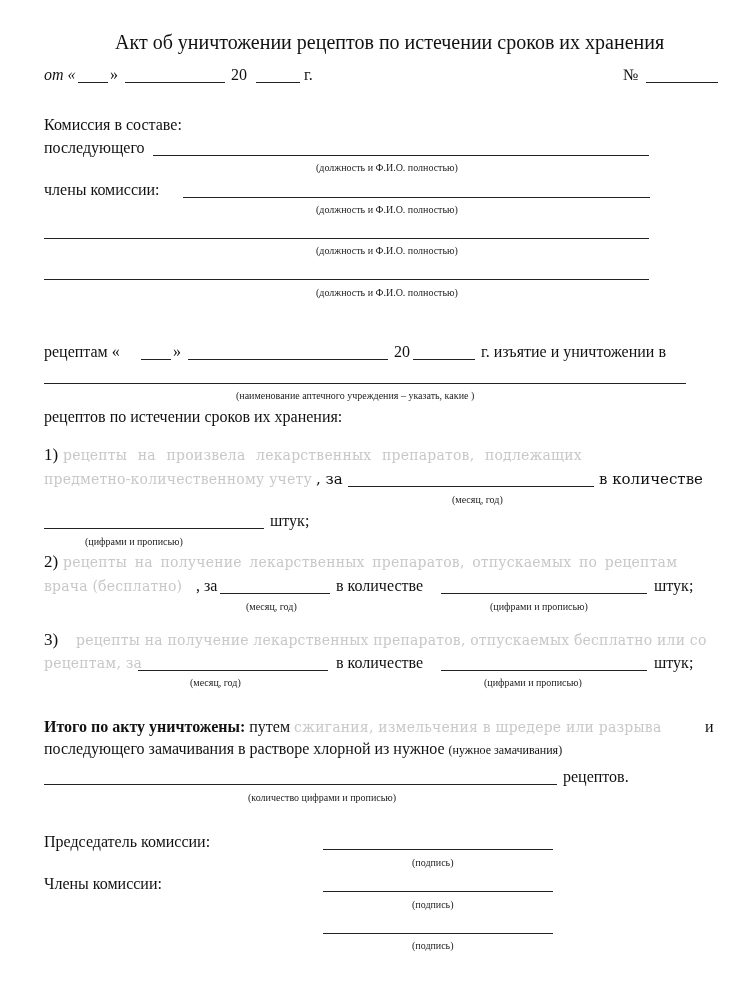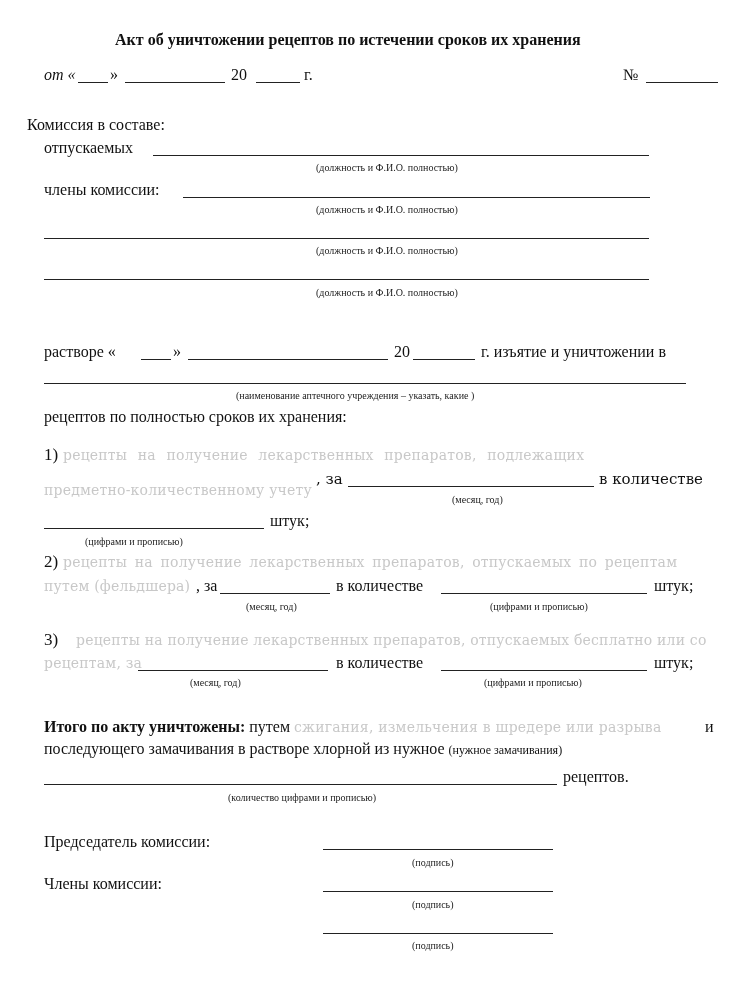--- a/index.html
+++ b/index.html
@@ -1,20 +1,20 @@
 <!DOCTYPE html>
 <html><head>
 <meta charset="utf-8">
 <style>
   html,body{margin:0;padding:0;background:#fff;}
   body{width:749px;height:1000px;position:relative;overflow:hidden;font-family:"Liberation Serif",serif;color:#111;}
   .abs{position:absolute;white-space:nowrap;}
   .t{font-size:16px;line-height:18px;}
   .cap{font-size:10px;line-height:12px;color:#222;}
-  .title{font-weight:bold;font-size:16px;}
+  .title{font-weight:normal;font-size:20px;}
   .ln{position:absolute;border-bottom:1.3px solid #222;height:0;}
   .faded{color:#c8c8c8;font-family:"DejaVu Serif",serif;font-size:14px;letter-spacing:0.2px;}
   .mono{font-family:"DejaVu Serif",serif;font-size:15px;}
   b{font-weight:bold;}
 </style>
 </head>
 <body>
 
 <div class="abs title" style="left:115px;top:31px;">Акт об уничтожении рецептов по истечении сроков их хранения</div>
 
@@ -23,60 +23,60 @@
 </div>
 <div class="ln" style="left:78px;top:82px;width:30px;"></div>
 <div class="abs t" style="left:110px;top:66px;">»</div>
 <div class="ln" style="left:125px;top:82px;width:100px;"></div>
 <div class="abs t" style="left:231px;top:66px;">20</div>
 <div class="ln" style="left:256px;top:82px;width:44px;"></div>
 <div class="abs t" style="left:304px;top:66px;">г.</div>
 <div class="abs t" style="left:623px;top:66px;">№</div>
 <div class="ln" style="left:646px;top:82px;width:72px;"></div>
 
-<div class="abs t" style="left:27px;top:116px;">Комиссия в составе:</div>
-<div class="abs t" style="left:44px;top:139px;">отпускаемых</div>
+<div class="abs t" style="left:44px;top:116px;">Комиссия в составе:</div>
+<div class="abs t" style="left:44px;top:139px;">последующего</div>
 <div class="ln" style="left:153px;top:155px;width:496px;"></div>
 <div class="abs cap" style="left:316px;top:162px;">(должность и Ф.И.О. полностью)</div>
 
 <div class="abs t" style="left:44px;top:181px;">члены комиссии:</div>
 <div class="ln" style="left:183px;top:197px;width:467px;"></div>
 <div class="abs cap" style="left:316px;top:204px;">(должность и Ф.И.О. полностью)</div>
 
 <div class="ln" style="left:44px;top:238px;width:605px;"></div>
 <div class="abs cap" style="left:316px;top:245px;">(должность и Ф.И.О. полностью)</div>
 
 <div class="ln" style="left:44px;top:279px;width:605px;"></div>
 <div class="abs cap" style="left:316px;top:287px;">(должность и Ф.И.О. полностью)</div>
 
-<div class="abs t" style="left:44px;top:343px;">растворе «</div>
+<div class="abs t" style="left:44px;top:343px;">рецептам «</div>
 <div class="ln" style="left:141px;top:359px;width:30px;"></div>
 <div class="abs t" style="left:173px;top:343px;">»</div>
 <div class="ln" style="left:188px;top:359px;width:200px;"></div>
 <div class="abs t" style="left:394px;top:343px;">20</div>
 <div class="ln" style="left:413px;top:359px;width:62px;"></div>
 <div class="abs t" style="left:481px;top:343px;">г. изъятие и уничтожении в</div>
 <div class="ln" style="left:44px;top:383px;width:642px;"></div>
 <div class="abs cap" style="left:236px;top:390px;">(наименование аптечного учреждения – указать, какие )</div>
-<div class="abs t" style="left:44px;top:408px;">рецептов по полностью сроков их хранения:</div>
+<div class="abs t" style="left:44px;top:408px;">рецептов по истечении сроков их хранения:</div>
 
 <div class="abs t" style="left:44px;top:446px;font-size:17px;">1)</div>
-<div class="abs faded" style="left:63px;top:447px;word-spacing:6px;">рецепты на получение лекарственных препаратов, подлежащих</div>
-<div class="abs faded" style="left:44px;top:471px;margin-top:11px;">предметно-количественному учету</div>
+<div class="abs faded" style="left:63px;top:447px;word-spacing:6px;">рецепты на произвела лекарственных препаратов, подлежащих</div>
+<div class="abs faded" style="left:44px;top:471px;">предметно-количественному учету</div>
 <div class="abs mono" style="left:316px;top:470px;">, за</div>
 <div class="ln" style="left:348px;top:486px;width:246px;"></div>
 <div class="abs mono" style="left:599px;top:470px;">в количестве</div>
 <div class="abs cap" style="left:452px;top:494px;">(месяц, год)</div>
 <div class="ln" style="left:44px;top:528px;width:220px;"></div>
 <div class="abs t" style="left:270px;top:512px;">штук;</div>
 <div class="abs cap" style="left:85px;top:536px;">(цифрами и прописью)</div>
 
 <div class="abs t" style="left:44px;top:553px;font-size:17px;">2)</div>
 <div class="abs faded" style="left:63px;top:554px;word-spacing:3px;">рецепты на получение лекарственных препаратов, отпускаемых по рецептам</div>
-<div class="abs faded" style="left:44px;top:578px;">путем (фельдшера)</div>
+<div class="abs faded" style="left:44px;top:578px;">врача (бесплатно)</div>
 <div class="abs t" style="left:196px;top:577px;">, за</div>
 <div class="ln" style="left:220px;top:593px;width:110px;"></div>
 <div class="abs t" style="left:336px;top:577px;">в количестве</div>
 <div class="ln" style="left:441px;top:593px;width:206px;"></div>
 <div class="abs t" style="left:654px;top:577px;">штук;</div>
 <div class="abs cap" style="left:246px;top:601px;">(месяц, год)</div>
 <div class="abs cap" style="left:490px;top:601px;">(цифрами и прописью)</div>
 
 <div class="abs t" style="left:44px;top:631px;font-size:17px;">3)</div>
 <div class="abs faded" style="left:76px;top:632px;">рецепты на получение лекарственных препаратов, отпускаемых бесплатно или со</div>
@@ -93,21 +93,21 @@
   <span>путем</span>
   <span class="faded">сжигания, измельчения в шредере или разрыва</span>
 </div>
 <div class="abs t" style="left:705px;top:718px;">и</div>
 <div class="abs t" style="left:44px;top:740px;">
   <span>последующего замачивания в растворе хлорной из нужное</span>
   <span style="font-size:12px;">(нужное замачивания)</span>
 </div>
 <div class="ln" style="left:44px;top:784px;width:513px;"></div>
 <div class="abs t" style="left:563px;top:768px;">рецептов.</div>
-<div class="abs cap" style="left:228px;top:792px;">(количество цифрами и прописью)</div>
+<div class="abs cap" style="left:248px;top:792px;">(количество цифрами и прописью)</div>
 
 <div class="abs t" style="left:44px;top:833px;">Председатель комиссии:</div>
 <div class="ln" style="left:323px;top:849px;width:230px;"></div>
 <div class="abs cap" style="left:412px;top:857px;">(подпись)</div>
 
 <div class="abs t" style="left:44px;top:875px;">Члены комиссии:</div>
 <div class="ln" style="left:323px;top:891px;width:230px;"></div>
 <div class="abs cap" style="left:412px;top:899px;">(подпись)</div>
 
 <div class="ln" style="left:323px;top:933px;width:230px;"></div>

